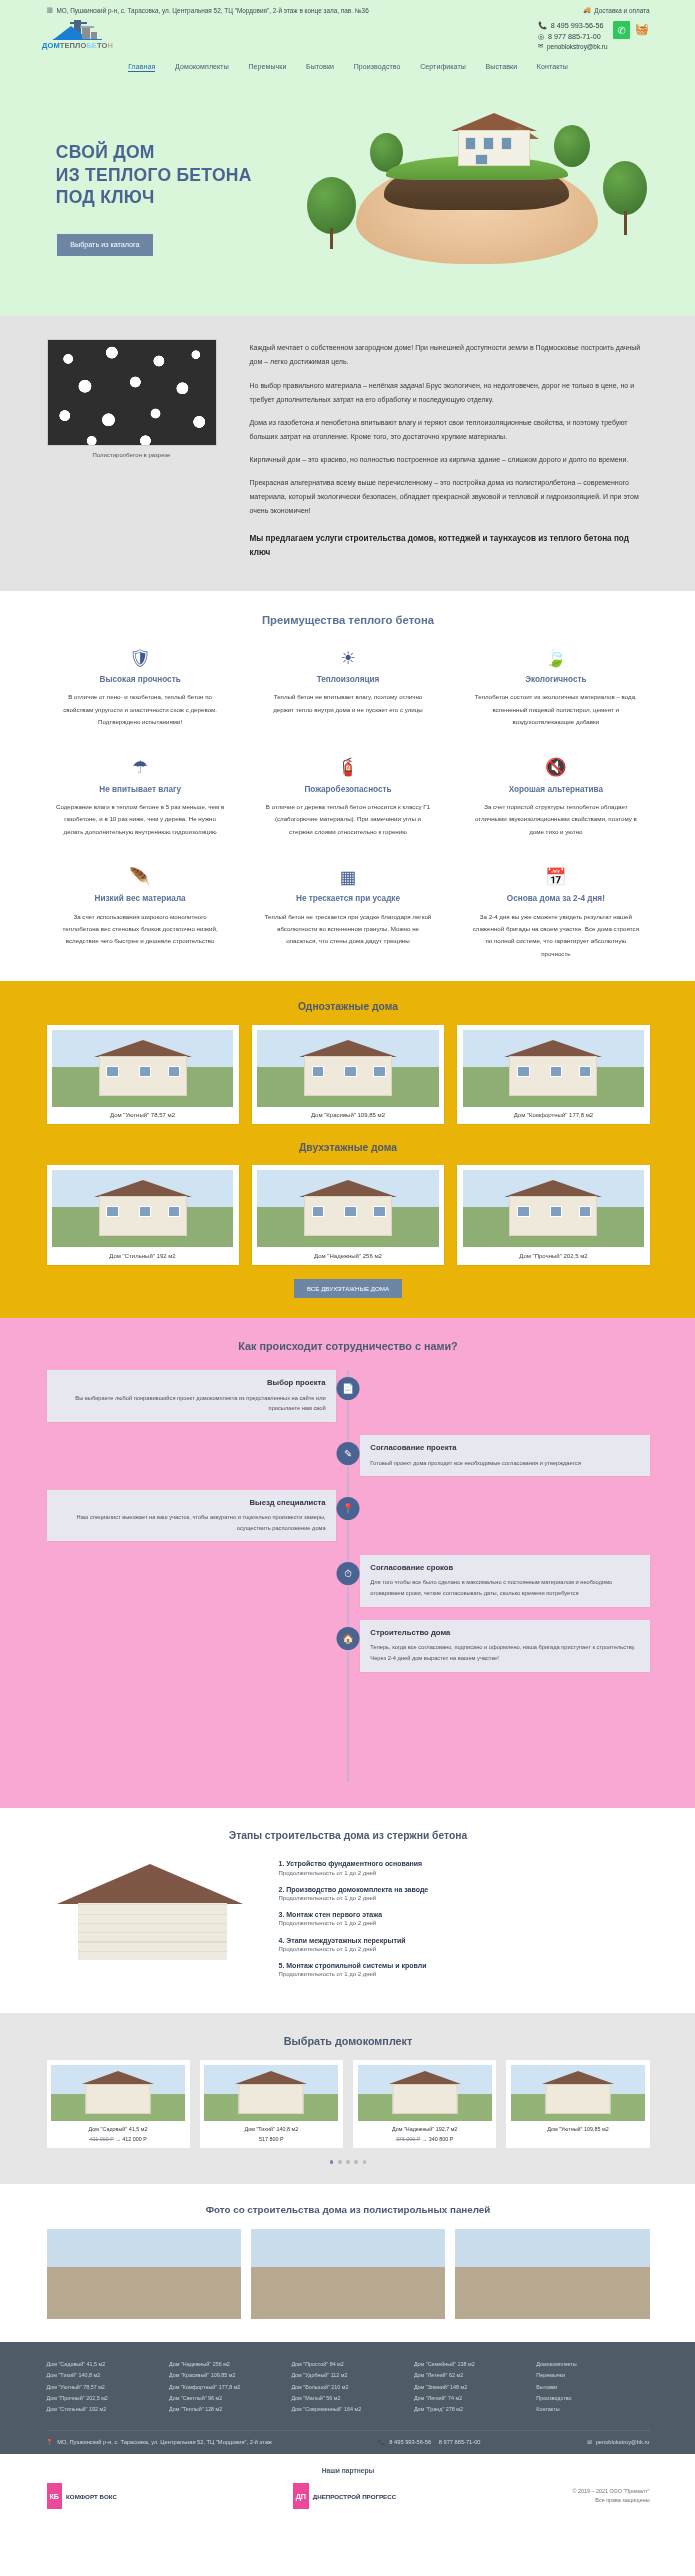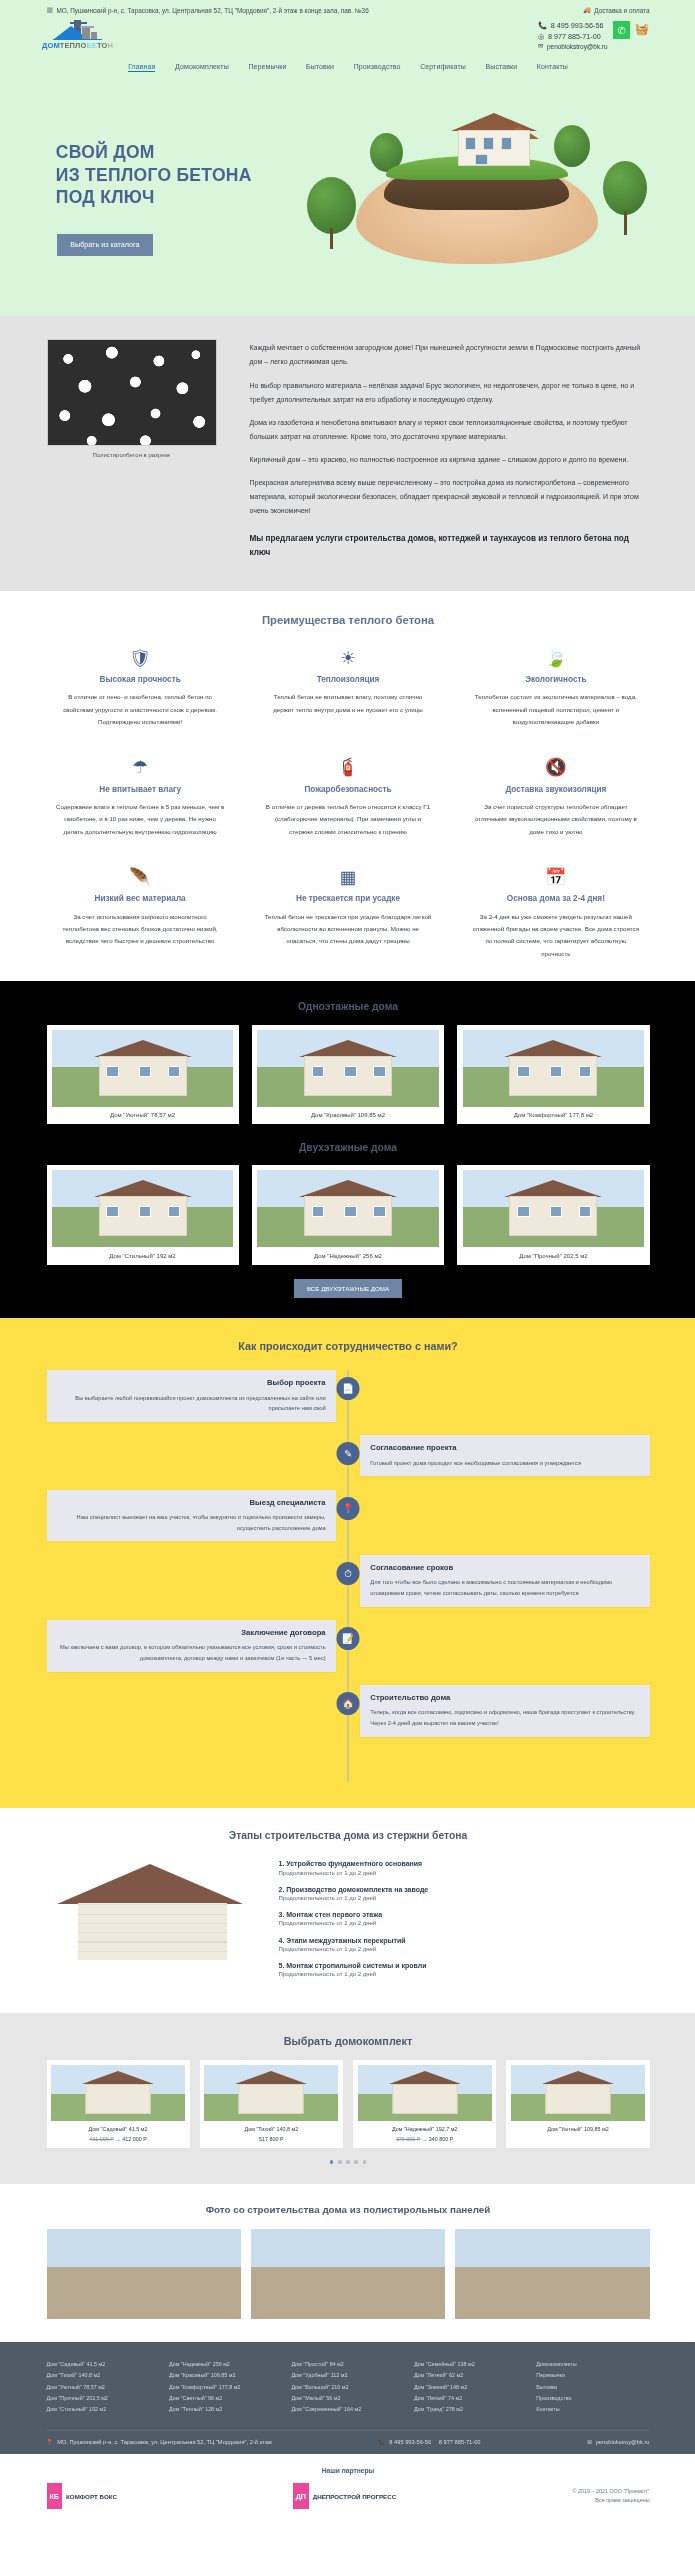--- a/index.html
+++ b/index.html
@@ -89,33 +89,33 @@
 
   
   .adv{background:#fff;padding:0 0 20.6px}
   .adv-grid{display:grid;grid-template-columns:repeat(3,1fr);gap:24px 20.6px}
   .adv-cell{text-align:center;padding:0 9.3px}
   .adv-ic{height:24px;display:flex;align-items:flex-end;justify-content:center;color:#3f5a8c;font-size:17.5px;line-height:1}
   .adv-h{font-size:8.2px;color:#5b7196;font-weight:bold;margin:8.2px 0 7.2px}
   .adv-p{font-size:6.2px;color:#3b4047;line-height:2.0}
 
   
-  .houses{background:#000000;padding:3.1px 0 20.6px}
+  .houses{background:#eab308;padding:3.1px 0 20.6px}
   .h-title{text-align:center;font-size:10.3px;color:#4b5a72;font-weight:bold;padding:17.5px 0 12.4px}
   .cards{display:grid;grid-template-columns:repeat(3,1fr);gap:13.4px}
   .card{background:#fff;padding:5.2px 5.2px 2.1px;box-shadow:0 0.5px 1.5px rgba(0,0,0,.12)}
   .card-img{width:100%;height:77px;position:relative;overflow:hidden;background:linear-gradient(#cfe3f2 0 48%,#8fae73 48% 100%)}
   .ci-house{position:absolute;left:50%;transform:translateX(-50%);bottom:11.3px;width:88px;height:40px;background:#efe9dc;border:0.5px solid #ddd5c4}
   .ci-roof{position:absolute;left:50%;transform:translateX(-50%);bottom:50px;width:0;height:0;border-left:49px solid transparent;border-right:49px solid transparent;border-bottom:17.5px solid #7d5744}
   .ci-w{position:absolute;background:#7e9fc0;border:0.5px solid #fff}
   .card-cap{text-align:center;font-size:6px;color:#3b4047;padding:5.2px 1px 4.1px}
   .more-btn{display:block;margin:14.4px auto 0;background:#6d86a5;color:#fff;font-size:6.2px;padding:5.7px 13.4px;border:none;cursor:pointer}
 
   
-  .process{background:#fde047;padding:1px 0 26px;position:relative}
+  .process{background:#f9a8d4;padding:1px 0 26px;position:relative}
   .p-title{text-align:center;font-size:10.8px;color:#4b5a72;font-weight:bold;padding:20.6px 0 18.5px}
   .p-wrap{position:relative;min-height:412px}
   .p-line{position:absolute;left:50%;top:0;bottom:0;width:1px;background:#9fb6cc;transform:translateX(-0.5px)}
   .p-row{display:flex;align-items:flex-start;position:relative;margin-bottom:13.4px}
   .p-row.right{flex-direction:row-reverse}
   .p-box{width:48%;background:#e7e7f0;padding:8.2px 10.3px;box-shadow:0 0.5px 1.5px rgba(0,0,0,.1)}
   .p-row .p-box{margin-right:0}
   .p-row:not(.right) .p-box{text-align:right;margin-right:28px}
   .p-row.right .p-box{text-align:left;margin-left:9px}
   .p-h{font-size:7.7px;font-weight:bold;color:#2e3643;margin-bottom:5.2px}
@@ -316,21 +316,21 @@
           <div class="adv-h">Не впитывает влагу</div>
           <div class="adv-p">Содержание влаги в теплом бетоне в 5 раз меньше, чем в газобетоне, и в 10 раз ниже, чем у дерева. Не нужно делать дополнительную внутреннюю гидроизоляцию</div>
         </div>
         <div class="adv-cell">
           <div class="adv-ic">🧯</div>
           <div class="adv-h">Пожаробезопасность</div>
           <div class="adv-p">В отличие от дерева теплый бетон относится к классу Г1 (слабогорючие материалы). При замечании углы и стержни слоями относительно к горению</div>
         </div>
         <div class="adv-cell">
           <div class="adv-ic">🔇</div>
-          <div class="adv-h">Доставка звукоизоляция</div>
+          <div class="adv-h">Хорошая альтернатива</div>
           <div class="adv-p">За счет пористой структуры теплобетон обладает отличными звукоизоляционными свойствами, поэтому в доме тихо и уютно</div>
         </div>
         <div class="adv-cell">
           <div class="adv-ic">🪶</div>
           <div class="adv-h">Низкий вес материала</div>
           <div class="adv-p">За счет использования широкого монолитного теплобетона вес стеновых блоков достаточно низкий, вследствие чего быстрее и дешевле строительство</div>
         </div>
         <div class="adv-cell">
           <div class="adv-ic">▦</div>
           <div class="adv-h">Не трескается при усадке</div>
@@ -445,27 +445,20 @@
           </div>
           <div class="p-dot">📍</div>
         </div>
         <div class="p-row right">
           <div class="p-box">
             <div class="p-h">Согласование сроков</div>
             <div class="p-t">Для того чтобы все было сделано в максимально с постоянным материалом и необходимо оговариваем сроки, четкие согласовывать даты, сколько времени потребуется</div>
           </div>
           <div class="p-dot">⏱</div>
         </div>
-        <div class="p-row">
-          <div class="p-box">
-            <div class="p-h">Заключение договора</div>
-            <div class="p-t">Мы заключаем с вами договор, в котором обязательно указываются все условия, сроки и стоимость домокомплекта, договор между нами и заказчиком (1я часть — 5 мес)</div>
-          </div>
-          <div class="p-dot">📝</div>
-        </div>
         <div class="p-row right">
           <div class="p-box">
             <div class="p-h">Строительство дома</div>
             <div class="p-t">Теперь, когда все согласовано, подписано и оформлено, наша бригада приступает к строительству. Через 2-4 дней дом вырастет на вашем участке!</div>
           </div>
           <div class="p-dot">🏠</div>
         </div>
       </div>
   </div>
 </section>

